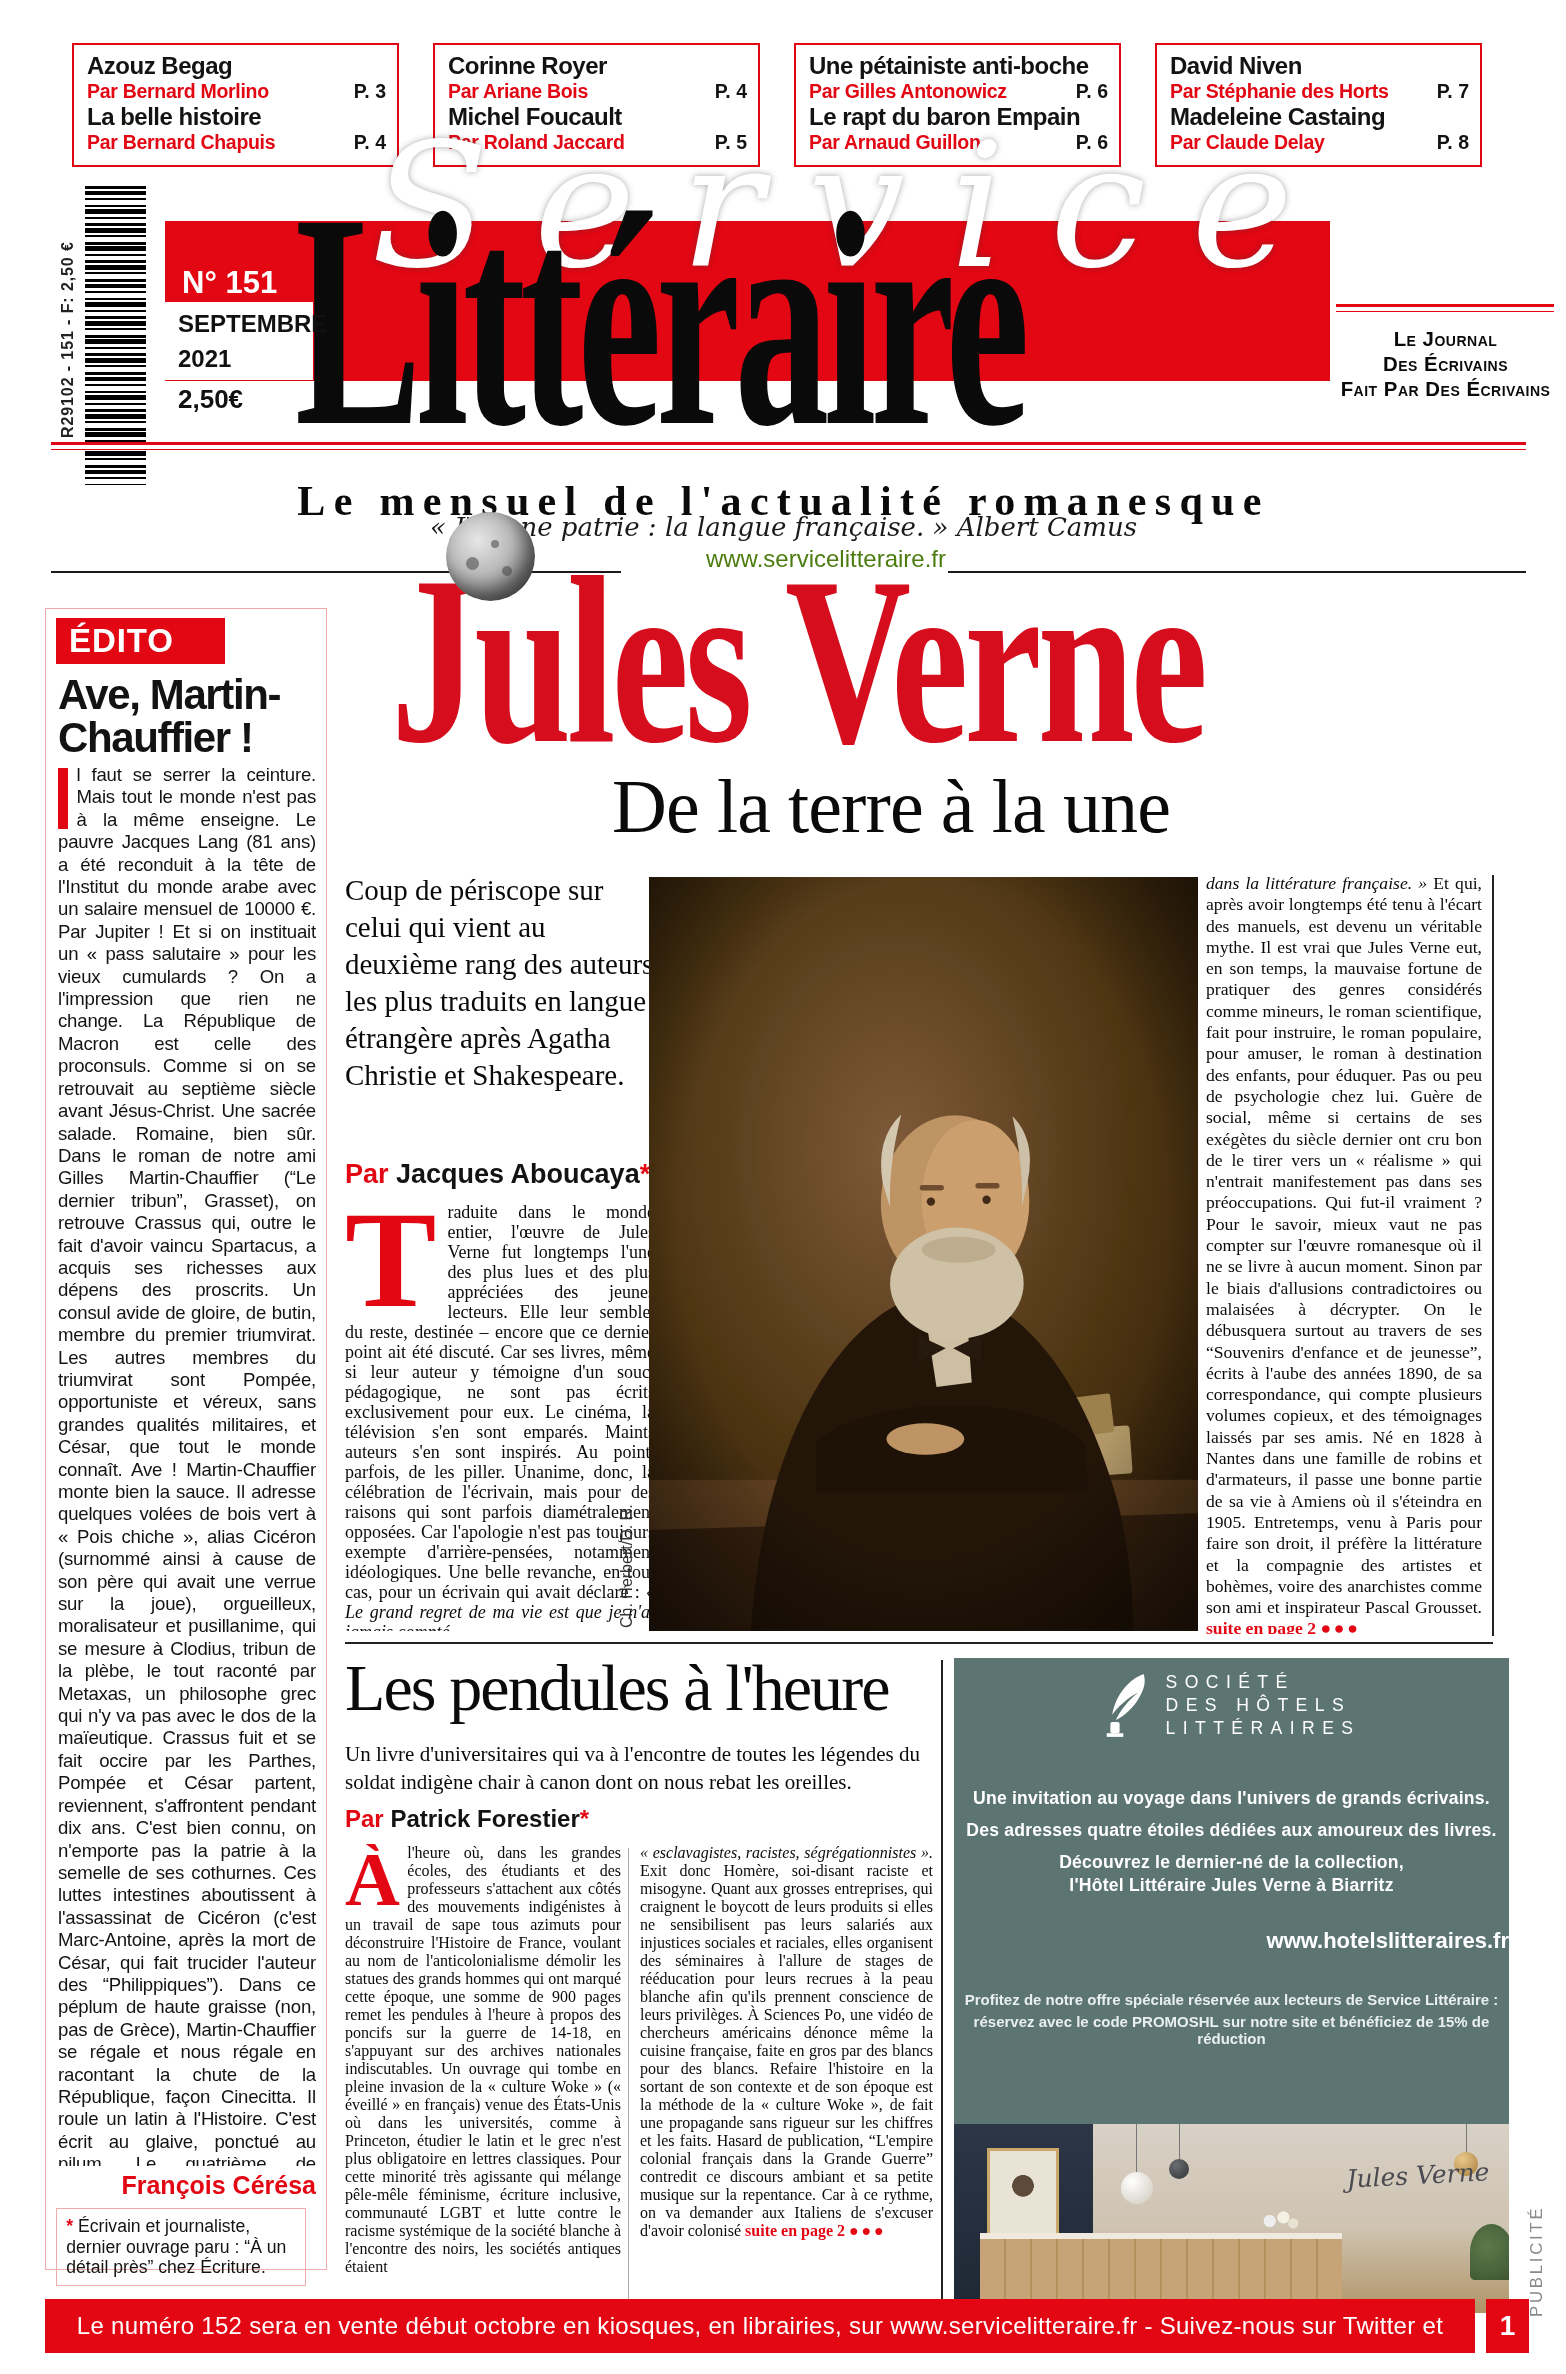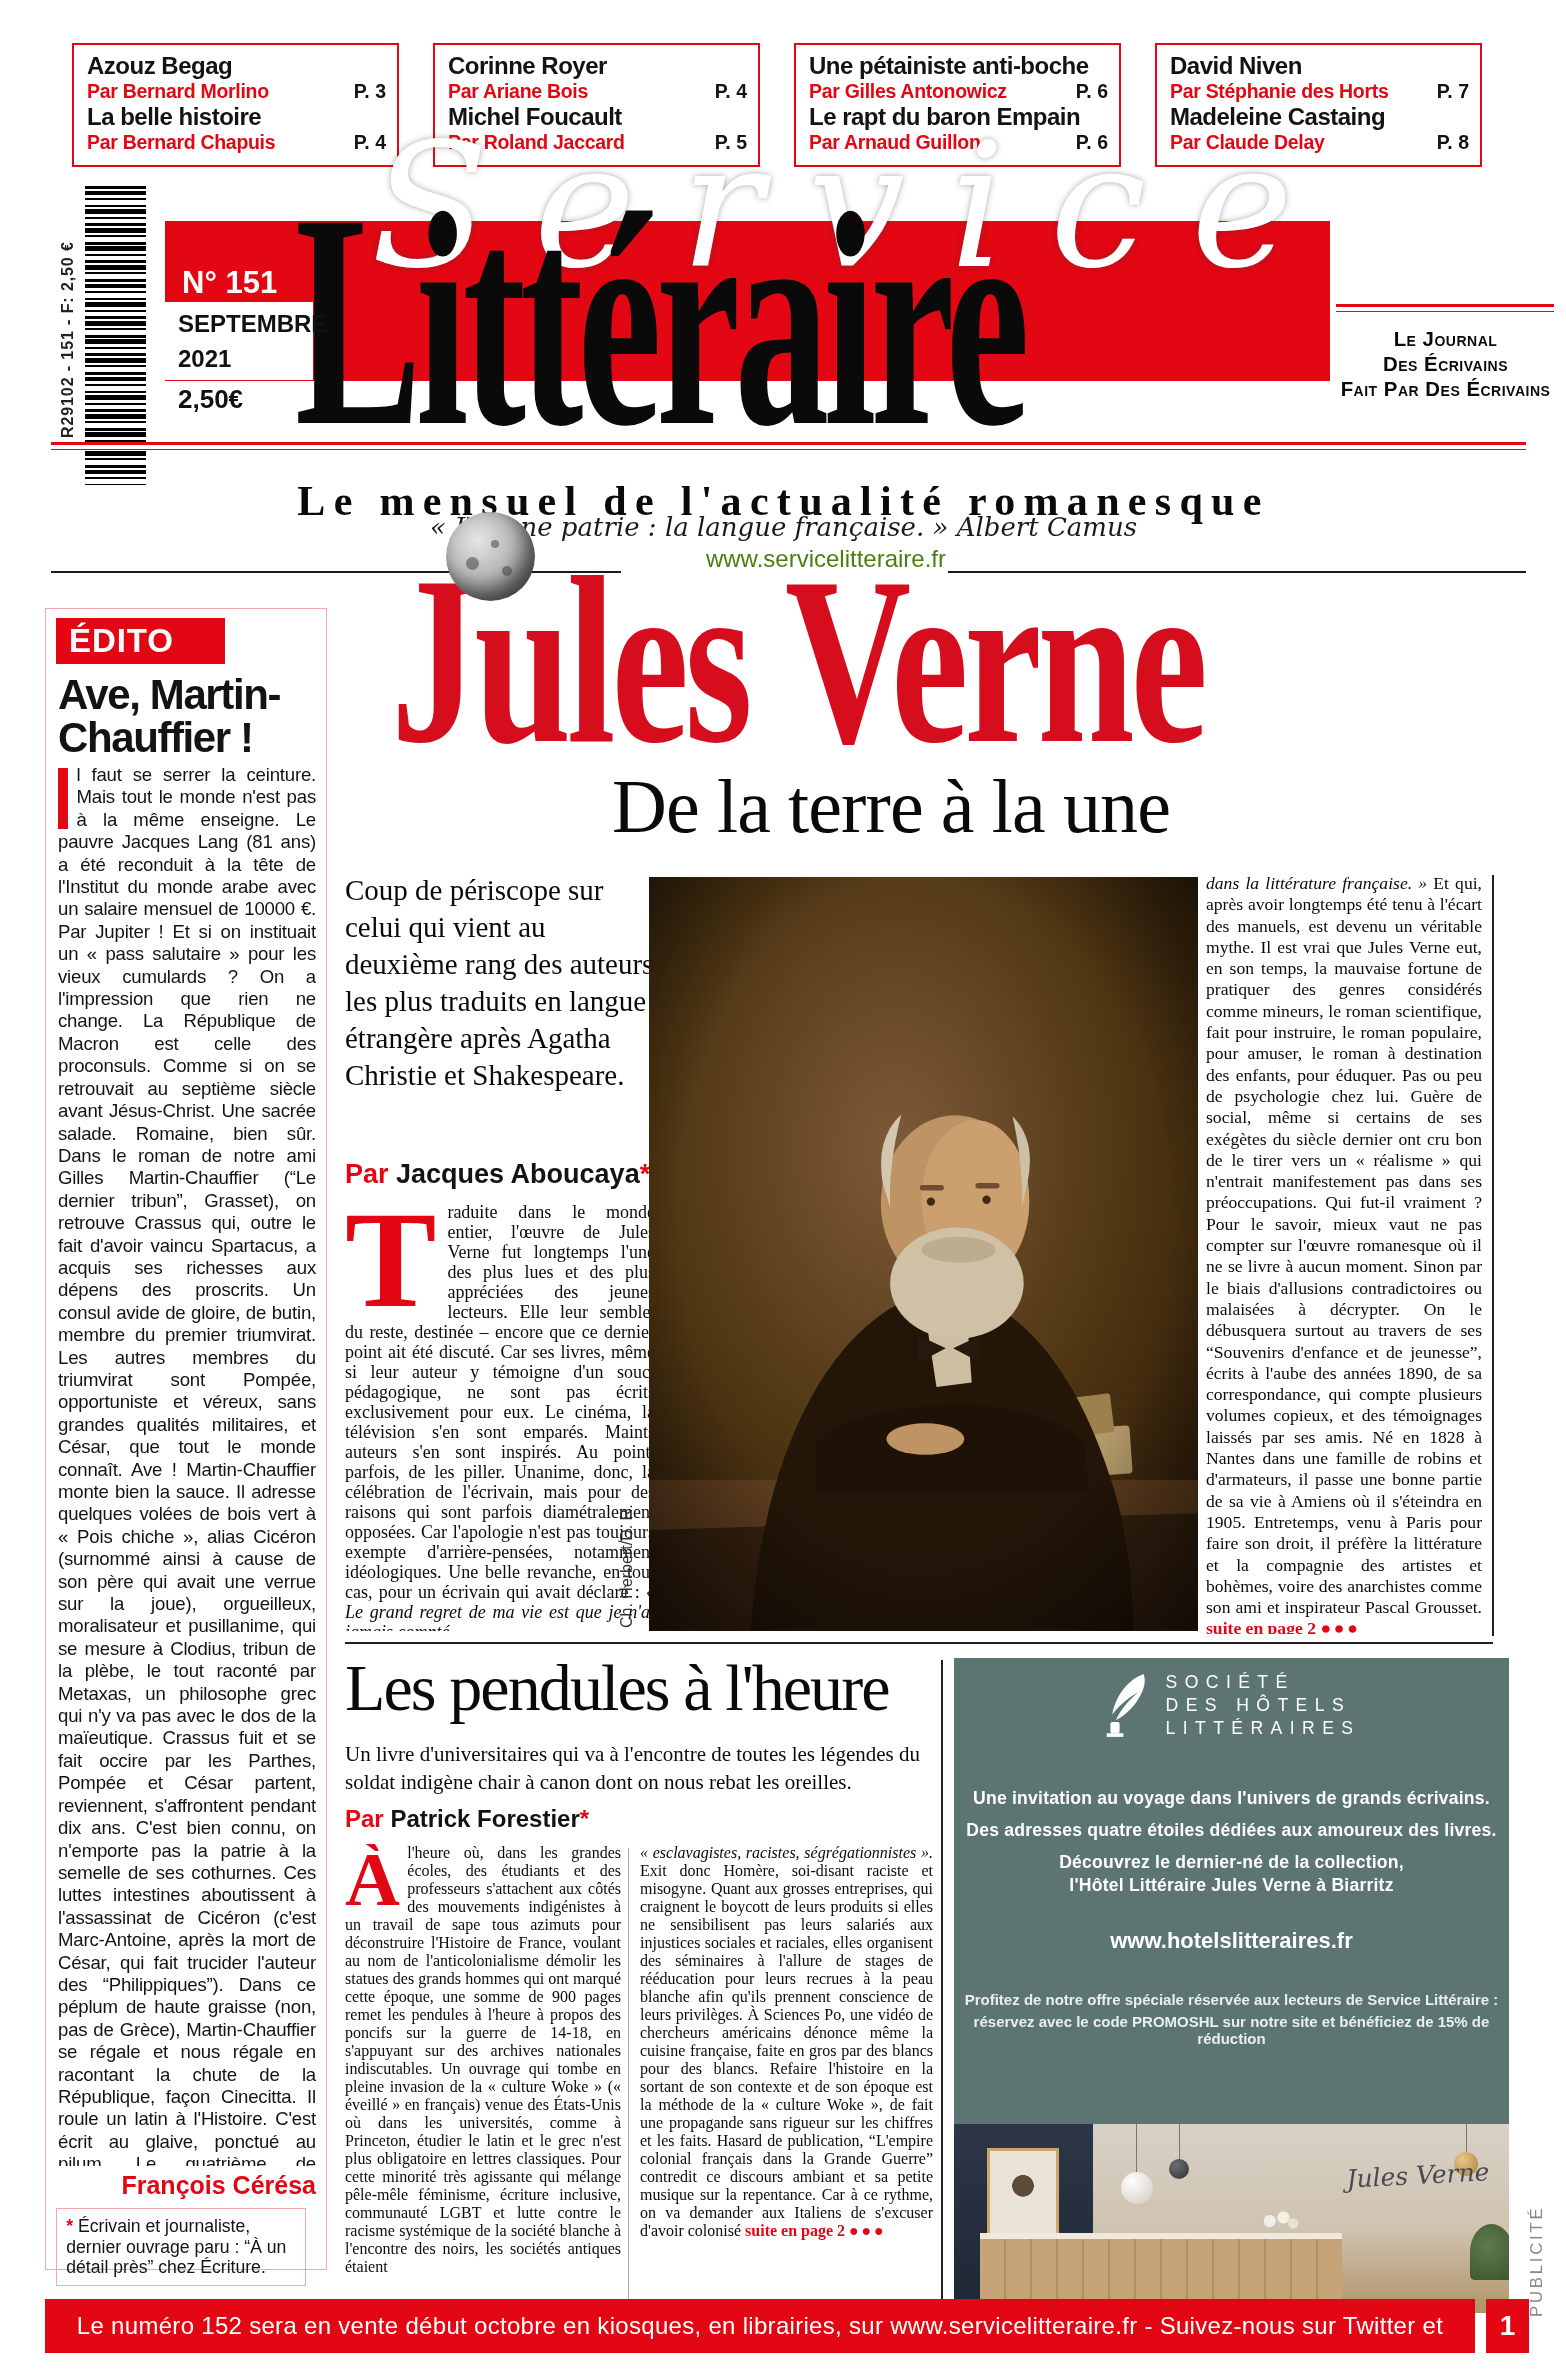--- a/index.html
+++ b/index.html
@@ -106,21 +106,21 @@
   .rule-pr { left:941px; top:1660px; width:1.9px; height:657px; background:#222; }
 
   
   .ad { left:954px; top:1658px; width:555px; height:655px; }
   .ad-top { position:absolute; left:0; top:0; width:555px; height:466px; background:#5c7472;
       color:#fff; text-align:center; }
   .ad-brand { display:flex; justify-content:center; align-items:center; gap:15px; margin-top:13px; }
   .ad-brand-text { text-align:left; font-size:17.6px; line-height:23px; letter-spacing:7.4px; }
   .ad-l { font-size:17.6px; font-weight:bold; margin-top:11px; letter-spacing:0.2px;}
   .ad-l.first { margin-top:48px; }
-  .ad-url { font-size:22px; font-weight:bold; margin-top:32px; }
+  .ad-url { font-size:22px; font-weight:bold; margin-top:32px;text-align:right; }
   .ad-offer { font-size:15px; font-weight:bold; margin-top:5.6px; color:#e9efee;}
   .ad-offer.first { margin-top:37px; }
   .ad-photo { position:absolute; left:0; top:466px; width:555px; height:189px; overflow:hidden;
       background:linear-gradient(#d8d1c6, #cfc3b1 55%, #b09467); }
   .wall-dark { position:absolute; left:0; top:0; width:139px; height:189px;
       background:linear-gradient(#2c3646,#1e2734); }
   .pframe { position:absolute; left:33px; top:24px; width:72px; height:89px; border:3.7px solid #c9a86a;
       background:radial-gradient(circle at 50% 42%, #5e4a38 18%, #e8e3d5 19%, #e8e3d5); }
   .cord { position:absolute; width:0.9px; background:#777; top:0; }
   .lamp { position:absolute; border-radius:50%; }

